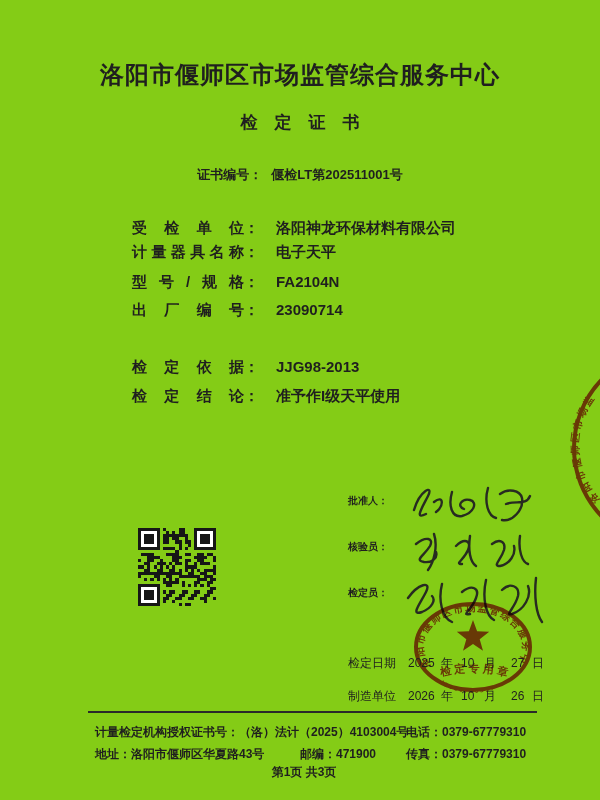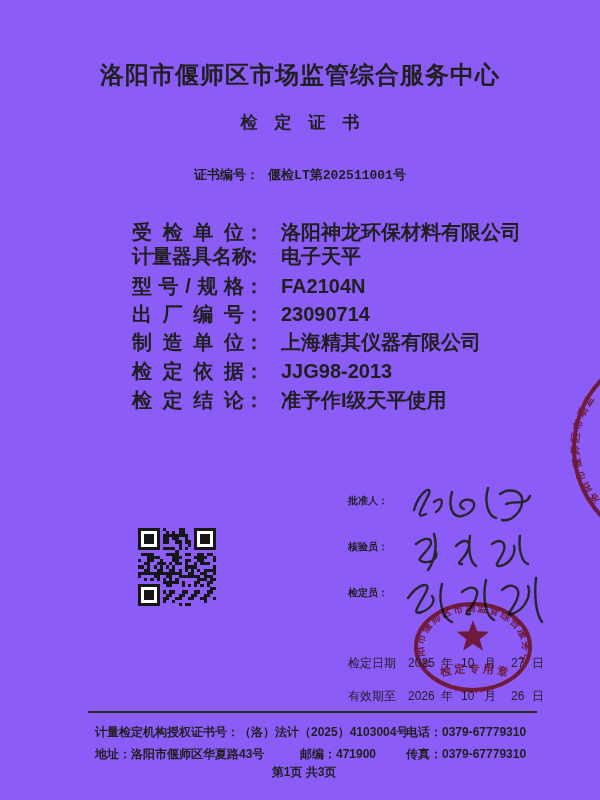--- a/index.html
+++ b/index.html
@@ -1,25 +1,25 @@
 <!DOCTYPE html>
 <html><head>
 <meta charset="utf-8">
 <style>
   html,body{margin:0;padding:0;background:#e8e8e8;}
-  .page{position:relative;width:600px;height:800px;margin:0 auto;background:#8b5cf6;
+  .page{position:relative;width:600px;height:800px;margin:0 auto;background:#84cc16;
         font-family:"Liberation Sans",sans-serif;color:#1f1f1f;overflow:hidden;}
   .org-title{position:absolute;top:59px;left:0;width:100%;text-align:center;
              font-size:24px;font-weight:700;letter-spacing:1px;}
   .doc-title{position:absolute;top:111px;left:0;width:100%;text-align:center;
              font-size:17px;font-weight:700;letter-spacing:17px;text-indent:17px;}
   .cert-line{position:absolute;top:166px;left:0;width:100%;text-align:center;
              font-size:13px;font-weight:700;}
-  .cert-line .num{margin-left:9px;font-family:Liberation Mono, monospace;}
-  .frow{position:absolute;left:132px;height:20px;font-size:20px;font-weight:700;white-space:nowrap;}
+  .cert-line .num{margin-left:9px;}
+  .frow{position:absolute;left:132px;height:20px;font-size:15px;font-weight:700;white-space:nowrap;}
   .flabel{display:inline-block;width:112px;text-align:justify;text-align-last:justify;vertical-align:top;}
   .fvalue{margin-left:17px;}
   .sig-label{position:absolute;left:348px;font-size:10px;font-weight:700;}
   .sig-svg{position:absolute;}
   .sig-svg path{fill:none;stroke:#222;stroke-width:2.4;stroke-linecap:round;stroke-linejoin:round;opacity:.95;}
   .stamp{position:absolute;mix-blend-mode:multiply;opacity:.92;}
   .date-row{position:absolute;left:348px;font-size:12px;font-weight:400;white-space:nowrap;}
   .d-label{display:inline-block;width:60px;}
   .d-year{display:inline-block;width:33px;}
   .d-yc{display:inline-block;width:20px;}
@@ -52,23 +52,20 @@
     <span class="flabel">受检单位</span><span>：</span><span class="fvalue">洛阳神龙环保材料有限公司</span>
   </div>
   <div class="frow" style="top:243px">
     <span class="flabel">计量器具名称</span><span>：</span><span class="fvalue">电子天平</span>
   </div>
   <div class="frow" style="top:273px">
     <span class="flabel">型号/规格</span><span>：</span><span class="fvalue">FA2104N</span>
   </div>
   <div class="frow" style="top:301px">
     <span class="flabel">出厂编号</span><span>：</span><span class="fvalue">23090714</span>
-  </div>
-  <div class="frow" style="top:329px">
-    <span class="flabel">制造单位</span><span>：</span><span class="fvalue">上海精其仪器有限公司</span>
   </div>
   <div class="frow" style="top:358px">
     <span class="flabel">检定依据</span><span>：</span><span class="fvalue">JJG98-2013</span>
   </div>
   <div class="frow" style="top:387px">
     <span class="flabel">检定结论</span><span>：</span><span class="fvalue">准予作I级天平使用</span>
   </div>
 
   <span class="sig-label" style="top:494px">批准人：</span>
   <svg class="sig-svg" style="left:404px;top:476px" width="140" height="55" viewBox="0 0 140 55">
@@ -332,21 +329,21 @@
     <circle cx="120" cy="88" r="98" fill="none" stroke="#c5372b" stroke-width="4"></circle>
     <text font-size="10" font-weight="700" fill="#c5372b" letter-spacing="2.5">
       <textPath href="#edgeArc" startOffset="0">洛阳市偃师区市场监管</textPath>
     </text>
   </svg>
 
   <div class="date-row" style="top:655px">
     <span class="d-label">检定日期</span><span class="d-year">2025</span><span class="d-yc">年</span><span class="d-month">10</span><span class="d-mc">月</span><span class="d-day">27</span><span>日</span>
   </div>
   <div class="date-row" style="top:688px">
-    <span class="d-label">有效期至</span><span class="d-year">2026</span><span class="d-yc">年</span><span class="d-month">10</span><span class="d-mc">月</span><span class="d-day">26</span><span>日</span>
+    <span class="d-label">制造单位</span><span class="d-year">2026</span><span class="d-yc">年</span><span class="d-month">10</span><span class="d-mc">月</span><span class="d-day">26</span><span>日</span>
   </div>
 
   <div class="sep-line"></div>
 
   <div class="fnote f-auth">
     <span>计量检定机构授权证书号：</span><span>（洛）法计（2025）4103004号</span>
   </div>
   <div class="fnote f-phone">
     <span>电话：</span><span>0379-67779310</span>
   </div>

